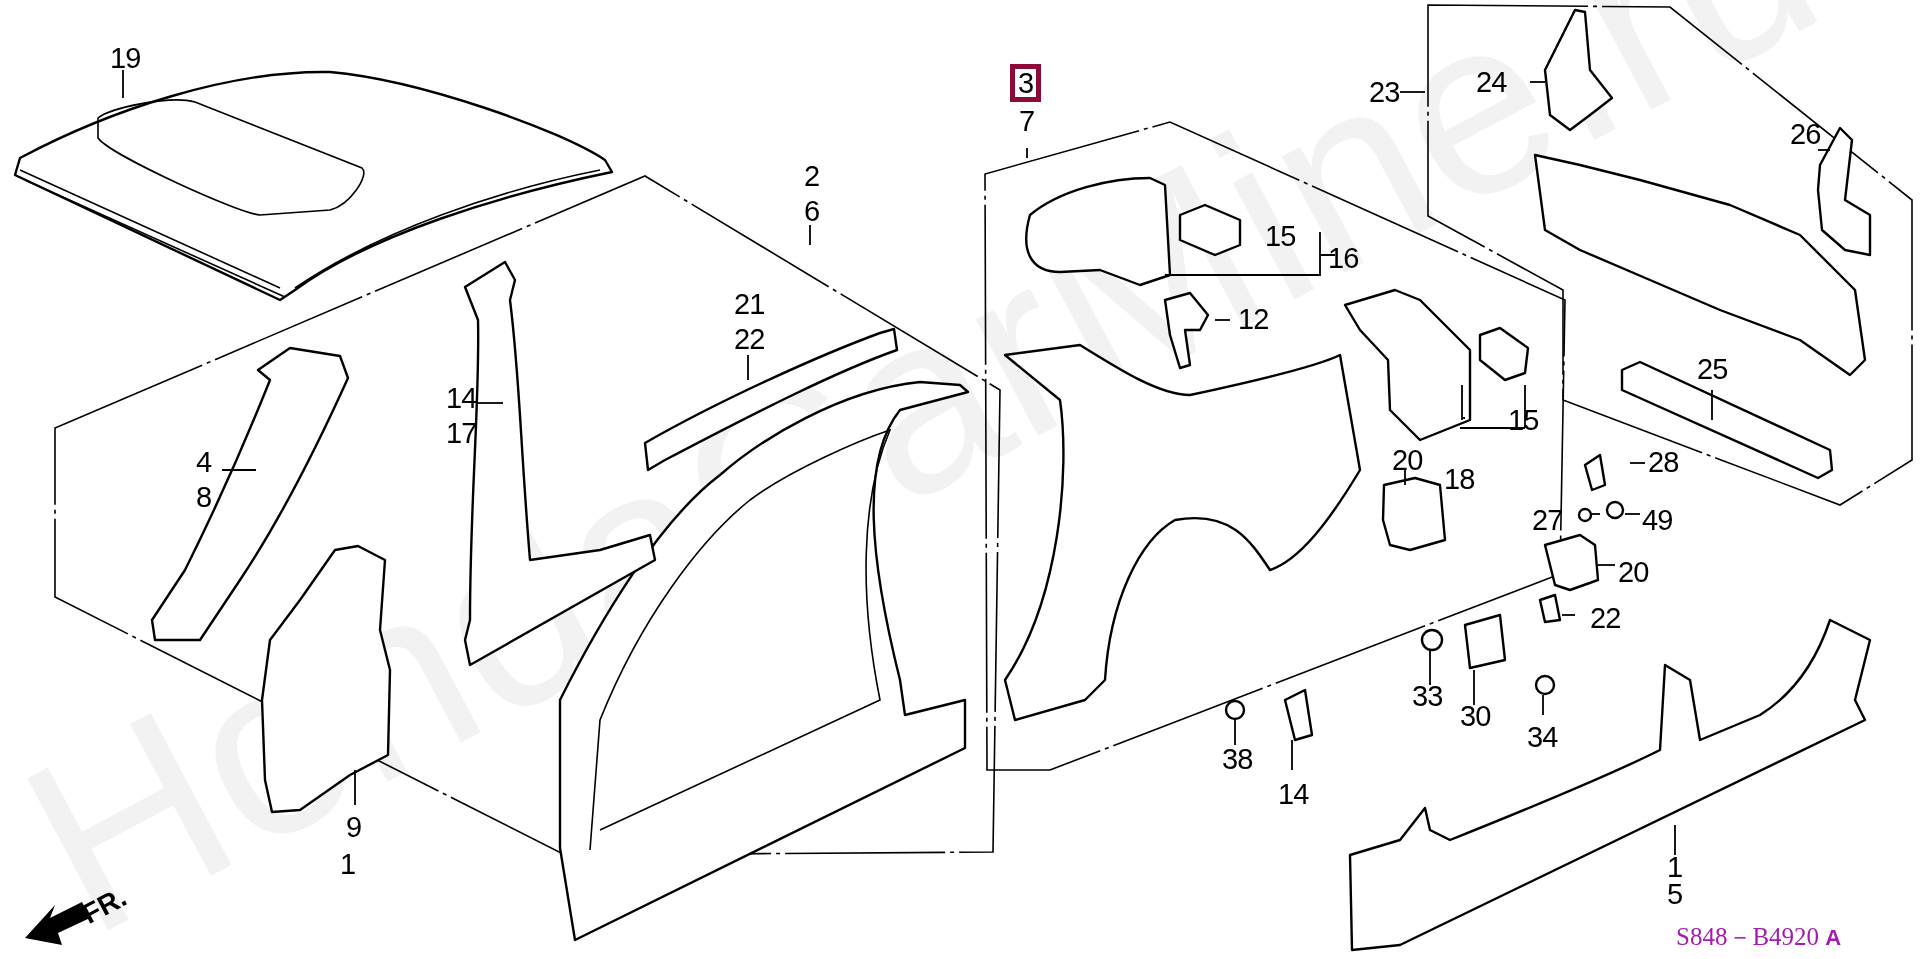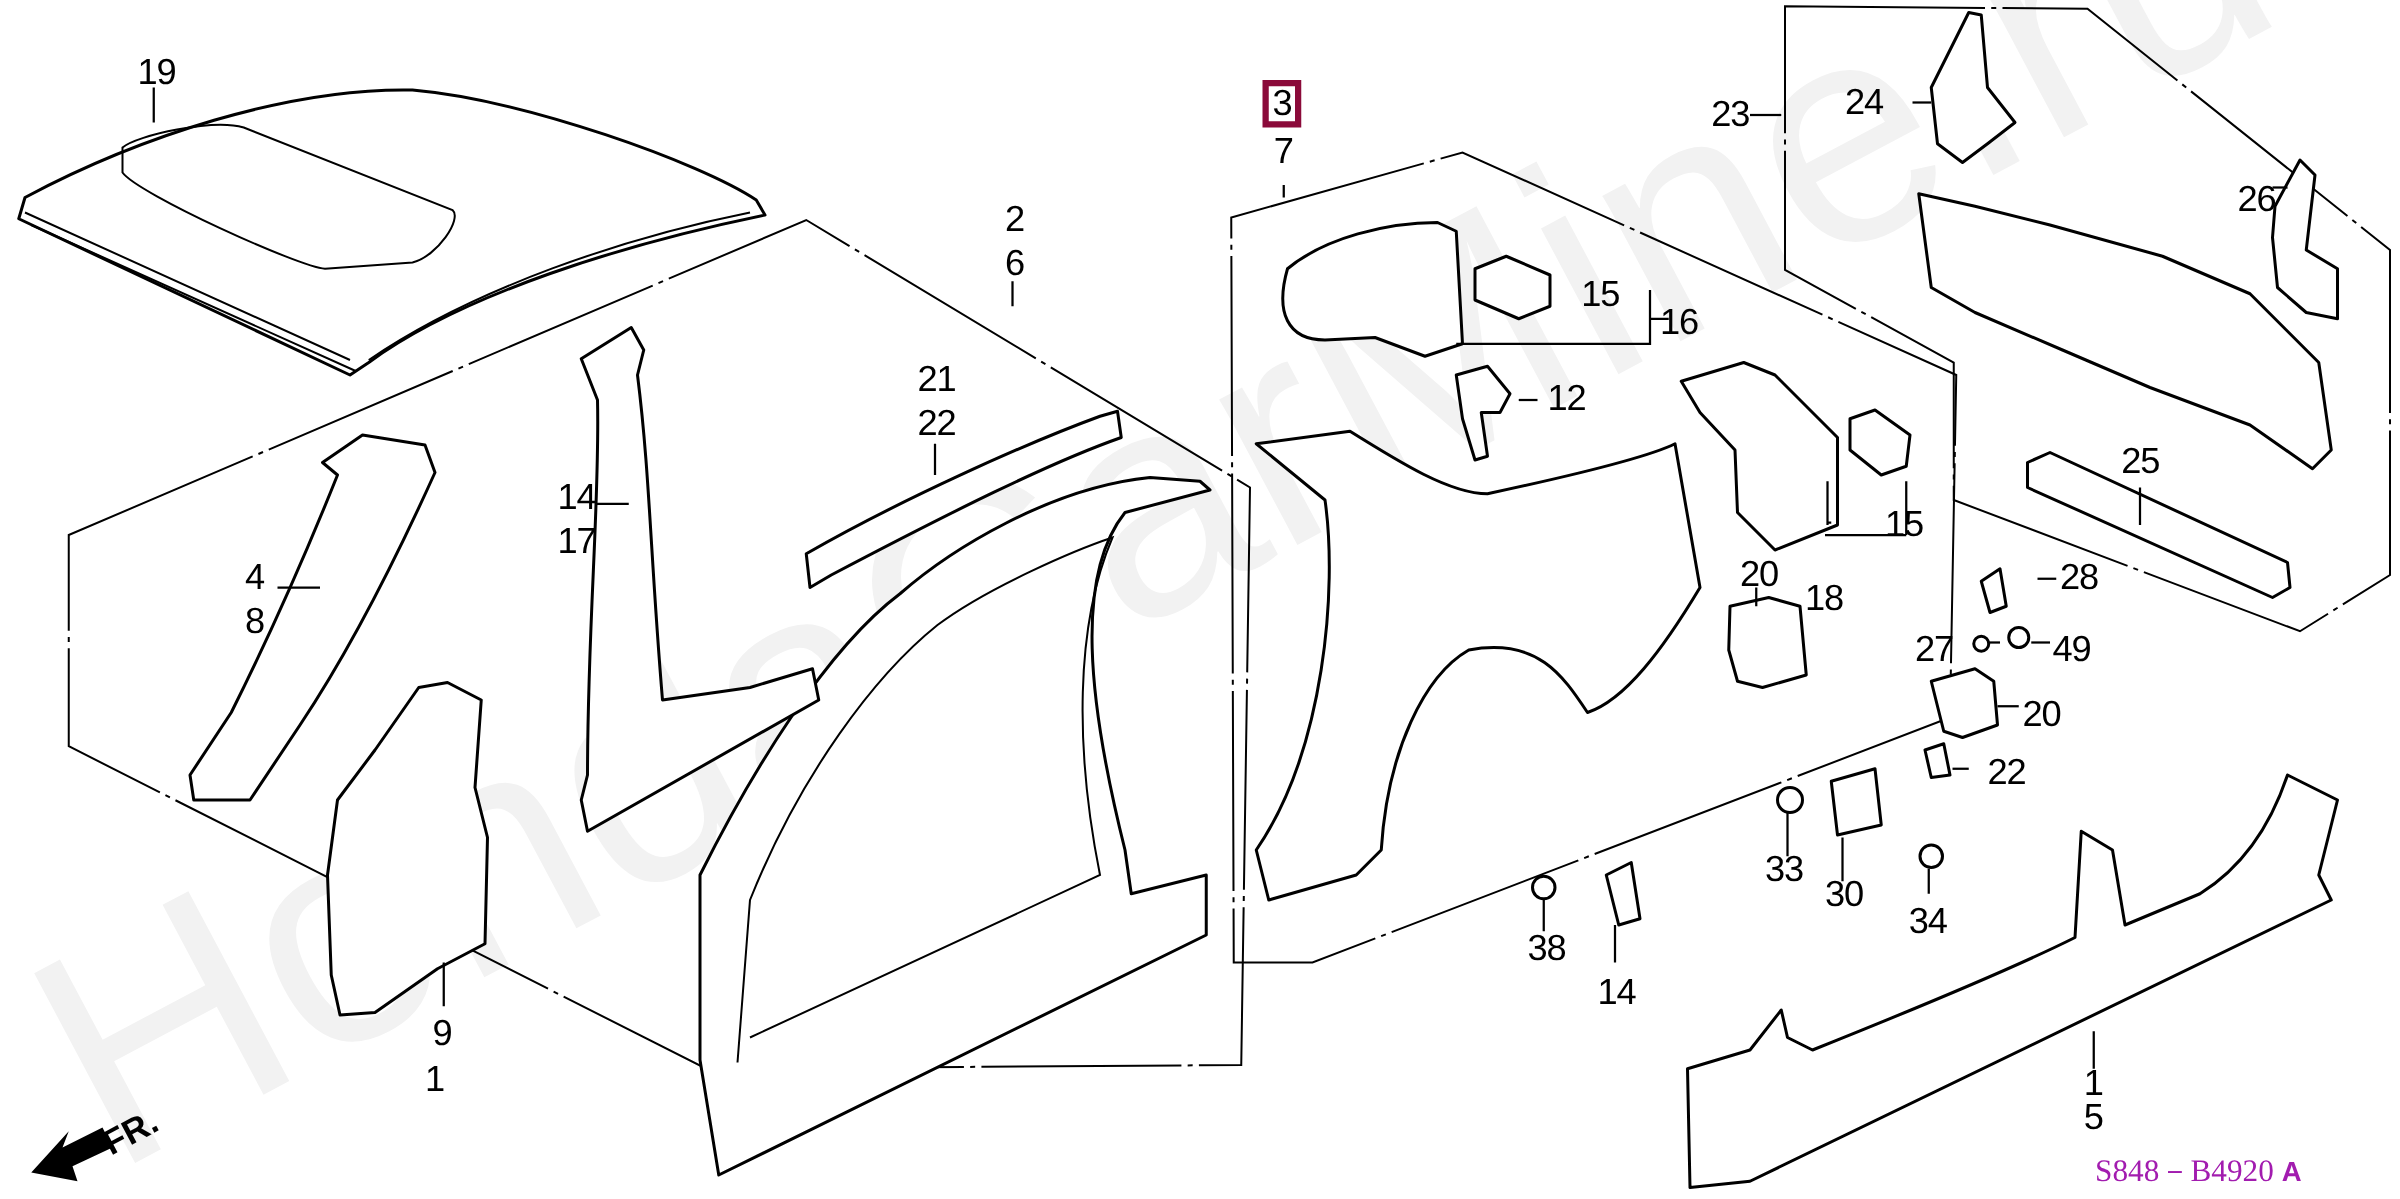--- a/index.html
+++ b/index.html
@@ -181,21 +181,21 @@
 <span class="lbl hl" style="left: 1010px; top: 64px; border-color: rgb(139, 10, 58);">3</span>
 <span class="lbl" style="left:1019px;top:107px">7</span>
 <span class="lbl" style="left:1265px;top:222px">15</span>
 <span class="lbl" style="left:1328px;top:244px">16</span>
 <span class="lbl" style="left:1238px;top:305px">12</span>
 <span class="lbl" style="left:1508px;top:406px">15</span>
 <span class="lbl" style="left:1444px;top:465px">18</span>
 <span class="lbl" style="left:1392px;top:446px">20</span>
 <span class="lbl" style="left:1369px;top:78px">23</span>
 <span class="lbl" style="left:1476px;top:68px">24</span>
-<span class="lbl" style="left:1790px;top:146px">26</span>
+<span class="lbl" style="left:1790px;top:120px">26</span>
 <span class="lbl" style="left:1697px;top:355px">25</span>
 <span class="lbl" style="left:1648px;top:448px">28</span>
 <span class="lbl" style="left:1532px;top:506px">27</span>
 <span class="lbl" style="left:1642px;top:506px">49</span>
 <span class="lbl" style="left:1618px;top:558px">20</span>
 <span class="lbl" style="left:1590px;top:604px">22</span>
 <span class="lbl" style="left:1412px;top:682px">33</span>
 <span class="lbl" style="left:1460px;top:702px">30</span>
 <span class="lbl" style="left:1527px;top:723px">34</span>
 <span class="lbl" style="left:1222px;top:745px">38</span>

